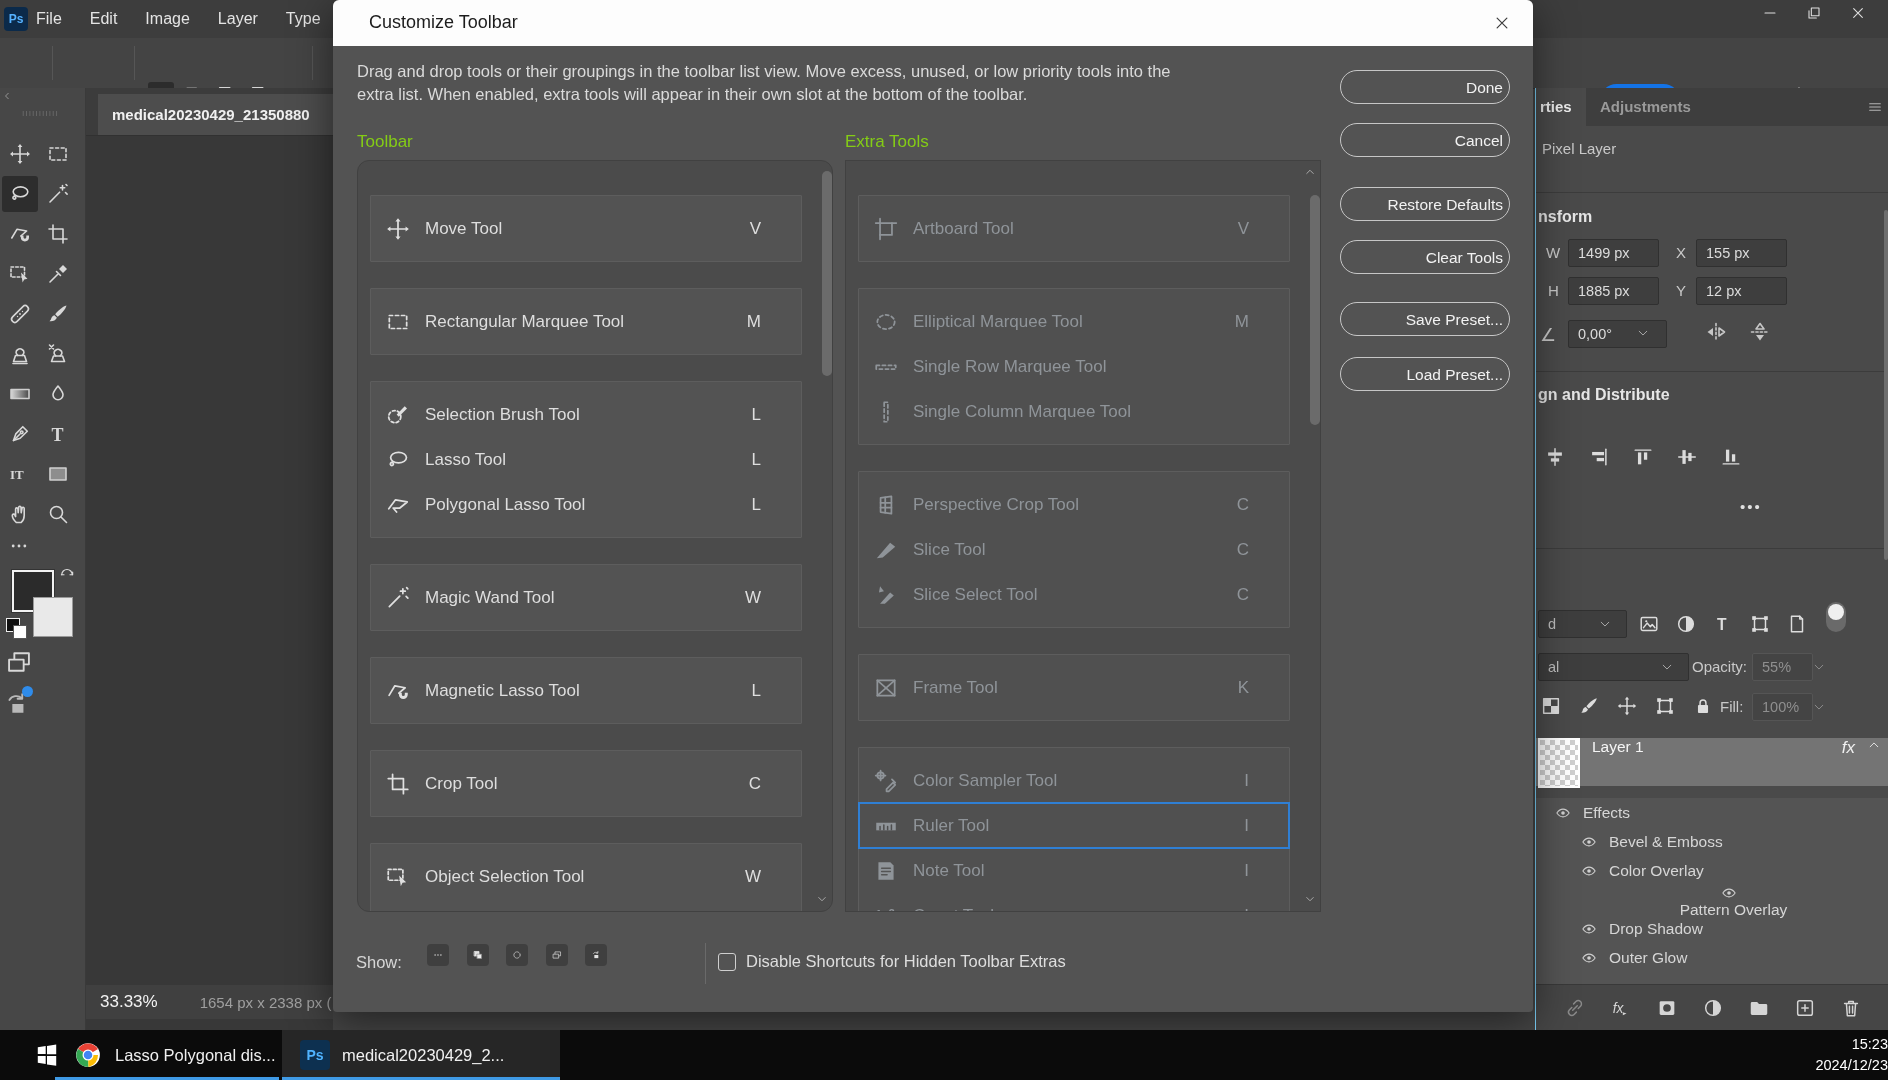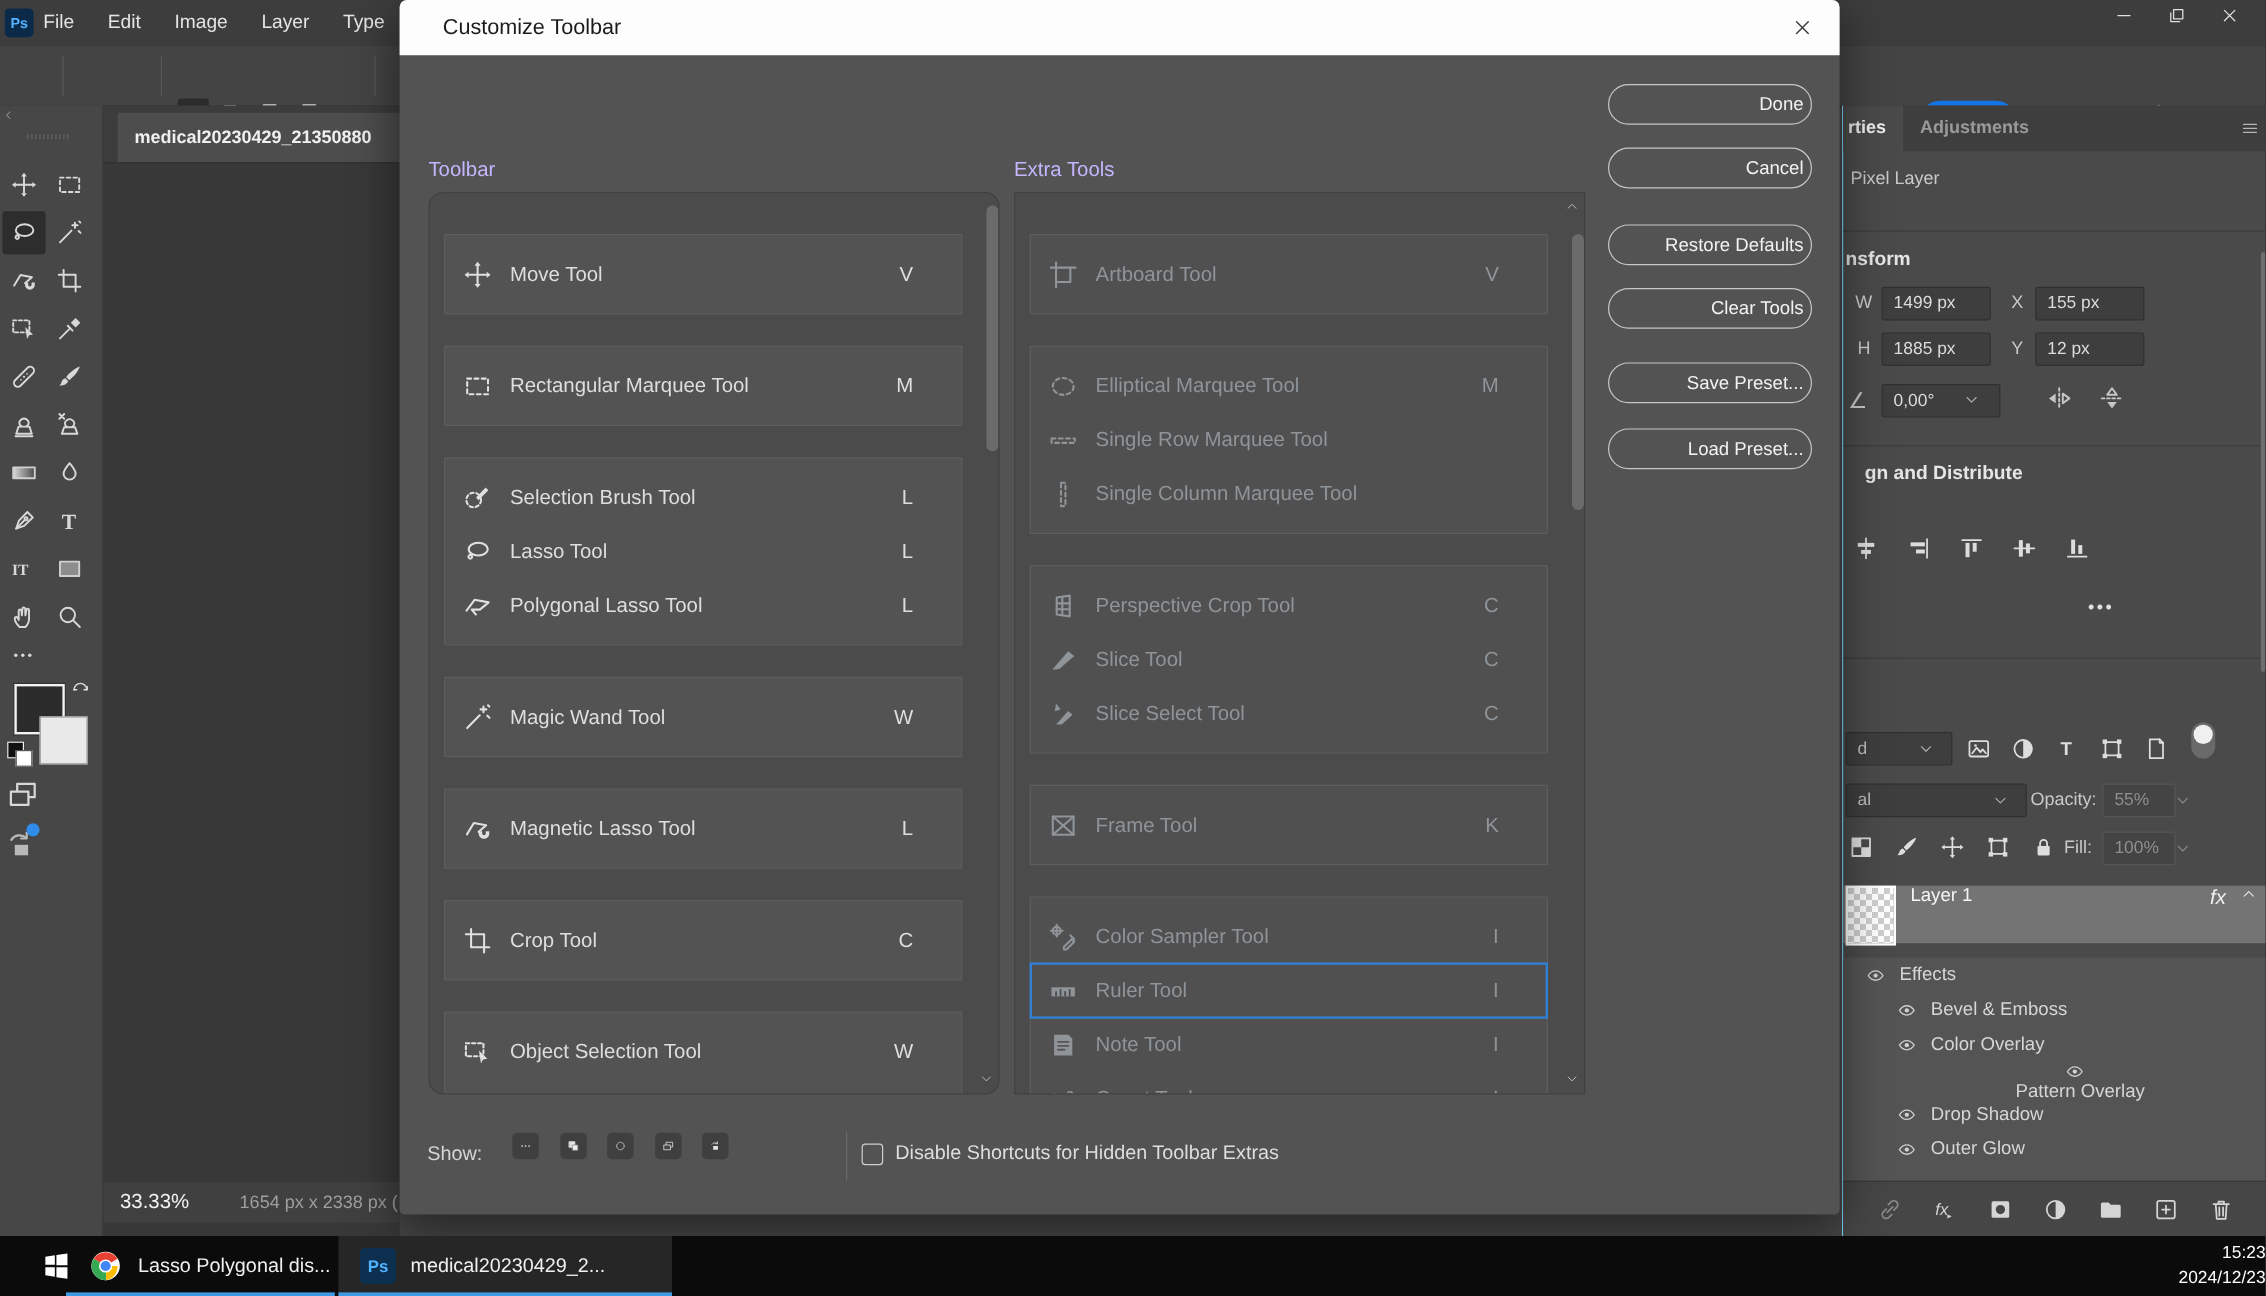--- a/index.html
+++ b/index.html
@@ -82,21 +82,21 @@
   .rp-bottom .ic:first-child{color:#8a8a8a;}
   .rp-scroll{position:absolute;right:1px;top:122px;width:4px;height:350px;background:#6e6e6e;border-radius:2px;}
 
   
   .dialog{position:absolute;left:333px;top:0;width:1200px;height:1012px;background:#535353;
      border-radius:6px 6px 4px 4px;box-shadow:0 10px 40px rgba(0,0,0,.5);}
   .dlg-title{position:absolute;left:0;top:0;width:100%;height:46px;background:#fdfdfd;border-radius:6px 6px 0 0;}
   .dlg-title-text{position:absolute;left:36px;top:12px;font-size:18px;color:#1c1c1c;}
   .dlg-close{position:absolute;right:22px;top:14px;width:18px;height:18px;color:#3c3c3c;}
   .dlg-desc{position:absolute;left:24px;top:60px;width:930px;font-size:16.5px;line-height:1.42;color:#dadada;}
-  .col-label{position:absolute;top:132px;font-size:17px;color:#c4b5fd;}
+  .col-label{position:absolute;top:132px;font-size:17px;color:#84cc16;}
   .listbox{position:absolute;top:160px;width:476px;height:752px;background:#4b4b4b;border:1px solid #414141;box-sizing:border-box;overflow:hidden;}
   .listbox .inner{padding-top:34px;}
   .tgroup{margin:0 30px 26px 12px;background:#535353;border:1px solid #5d5d5d;border-radius:1px;padding:10px 0;}
   .titem{position:relative;height:45px;display:flex;align-items:center;}
   .titem .ic{width:26px;height:26px;margin-left:14px;color:#e0e0e0;}
   .titem .lbl{margin-left:14px;font-size:17px;color:#dedede;}
   .titem .key{position:absolute;right:40px;font-size:17px;color:#dedede;}
   .extra .titem .ic,.extra .titem .lbl,.extra .titem .key{color:#8f9499;}
   .extra .tgroup{background:#505050;}
   .titem.selected{outline:2px solid #2f7fd4;outline-offset:-1px;}
@@ -495,21 +495,21 @@
       </span>
     <span class="ic rp-ic" style="left:212px;top:232px;width:24px;height:24px;">
         <svg viewBox="0 0 24 24" fill="none" stroke="currentColor" stroke-width="1.6" stroke-linecap="round" stroke-linejoin="round">
           <path d="M3.5 12h17" stroke-dasharray="2.2 2.2"></path>
           <path d="M8 9l4-5.5L16 9z"></path>
           <path fill="currentColor" stroke="none" d="M8 15l4 5.5L16 15z"></path>
         </svg>
       </span>
     <div class="rp-hr" style="top:283px;"></div>
 
-    <div class="rp-bold" style="left:2px;top:298px;margin-left:16px;">gn and Distribute</div>
+    <div class="rp-bold" style="left:2px;top:298px;">gn and Distribute</div>
     <div style="position:absolute;left:8px;top:358px;display:flex;gap:22px;">
         <span class="ic" style="width: 22px; height: 22px;">
           <svg viewBox="0 0 24 24" fill="none" stroke="currentColor" stroke-width="1.6" stroke-linecap="round" stroke-linejoin="round">
             <path d="M12 3v18"></path>
             <rect x="4.5" y="7" width="15" height="3.6" fill="currentColor" stroke="none"></rect>
             <rect x="7.5" y="13.4" width="9" height="3.6" fill="currentColor" stroke="none"></rect>
           </svg>
         </span>
         <span class="ic" style="width: 22px; height: 22px;">
           <svg viewBox="0 0 24 24" fill="none" stroke="currentColor" stroke-width="1.6" stroke-linecap="round" stroke-linejoin="round">
@@ -763,20 +763,24 @@
 
   <div class="dialog">
     <div class="dlg-title">
       <div class="dlg-title-text">Customize Toolbar</div>
       <span class="ic dlg-close">
           <svg viewBox="0 0 24 24" fill="none" stroke="currentColor" stroke-width="1.6" stroke-linecap="round" stroke-linejoin="round">
             <path d="M5.5 5.5l13 13M18.5 5.5l-13 13"></path>
           </svg>
         </span>
     </div>
+    <div class="dlg-desc">
+      <span>Drag and drop tools or their groupings in the toolbar list view. Move excess, unused, or low priority tools into the</span><br>
+      <span>extra list. When enabled, extra tools will appear in their own slot at the bottom of the toolbar.</span>
+    </div>
 
     <div class="col-label" style="left:24px;">Toolbar</div>
     <div class="col-label" style="left:512px;">Extra Tools</div>
 
     <div class="listbox" style="left:24px;border-radius:12px;">
       <div class="inner">
           <div class="tgroup">
             <div class="titem">
               <span class="ic">
                 <svg viewBox="0 0 24 24" fill="none" stroke="currentColor" stroke-width="1.6" stroke-linecap="round" stroke-linejoin="round">

